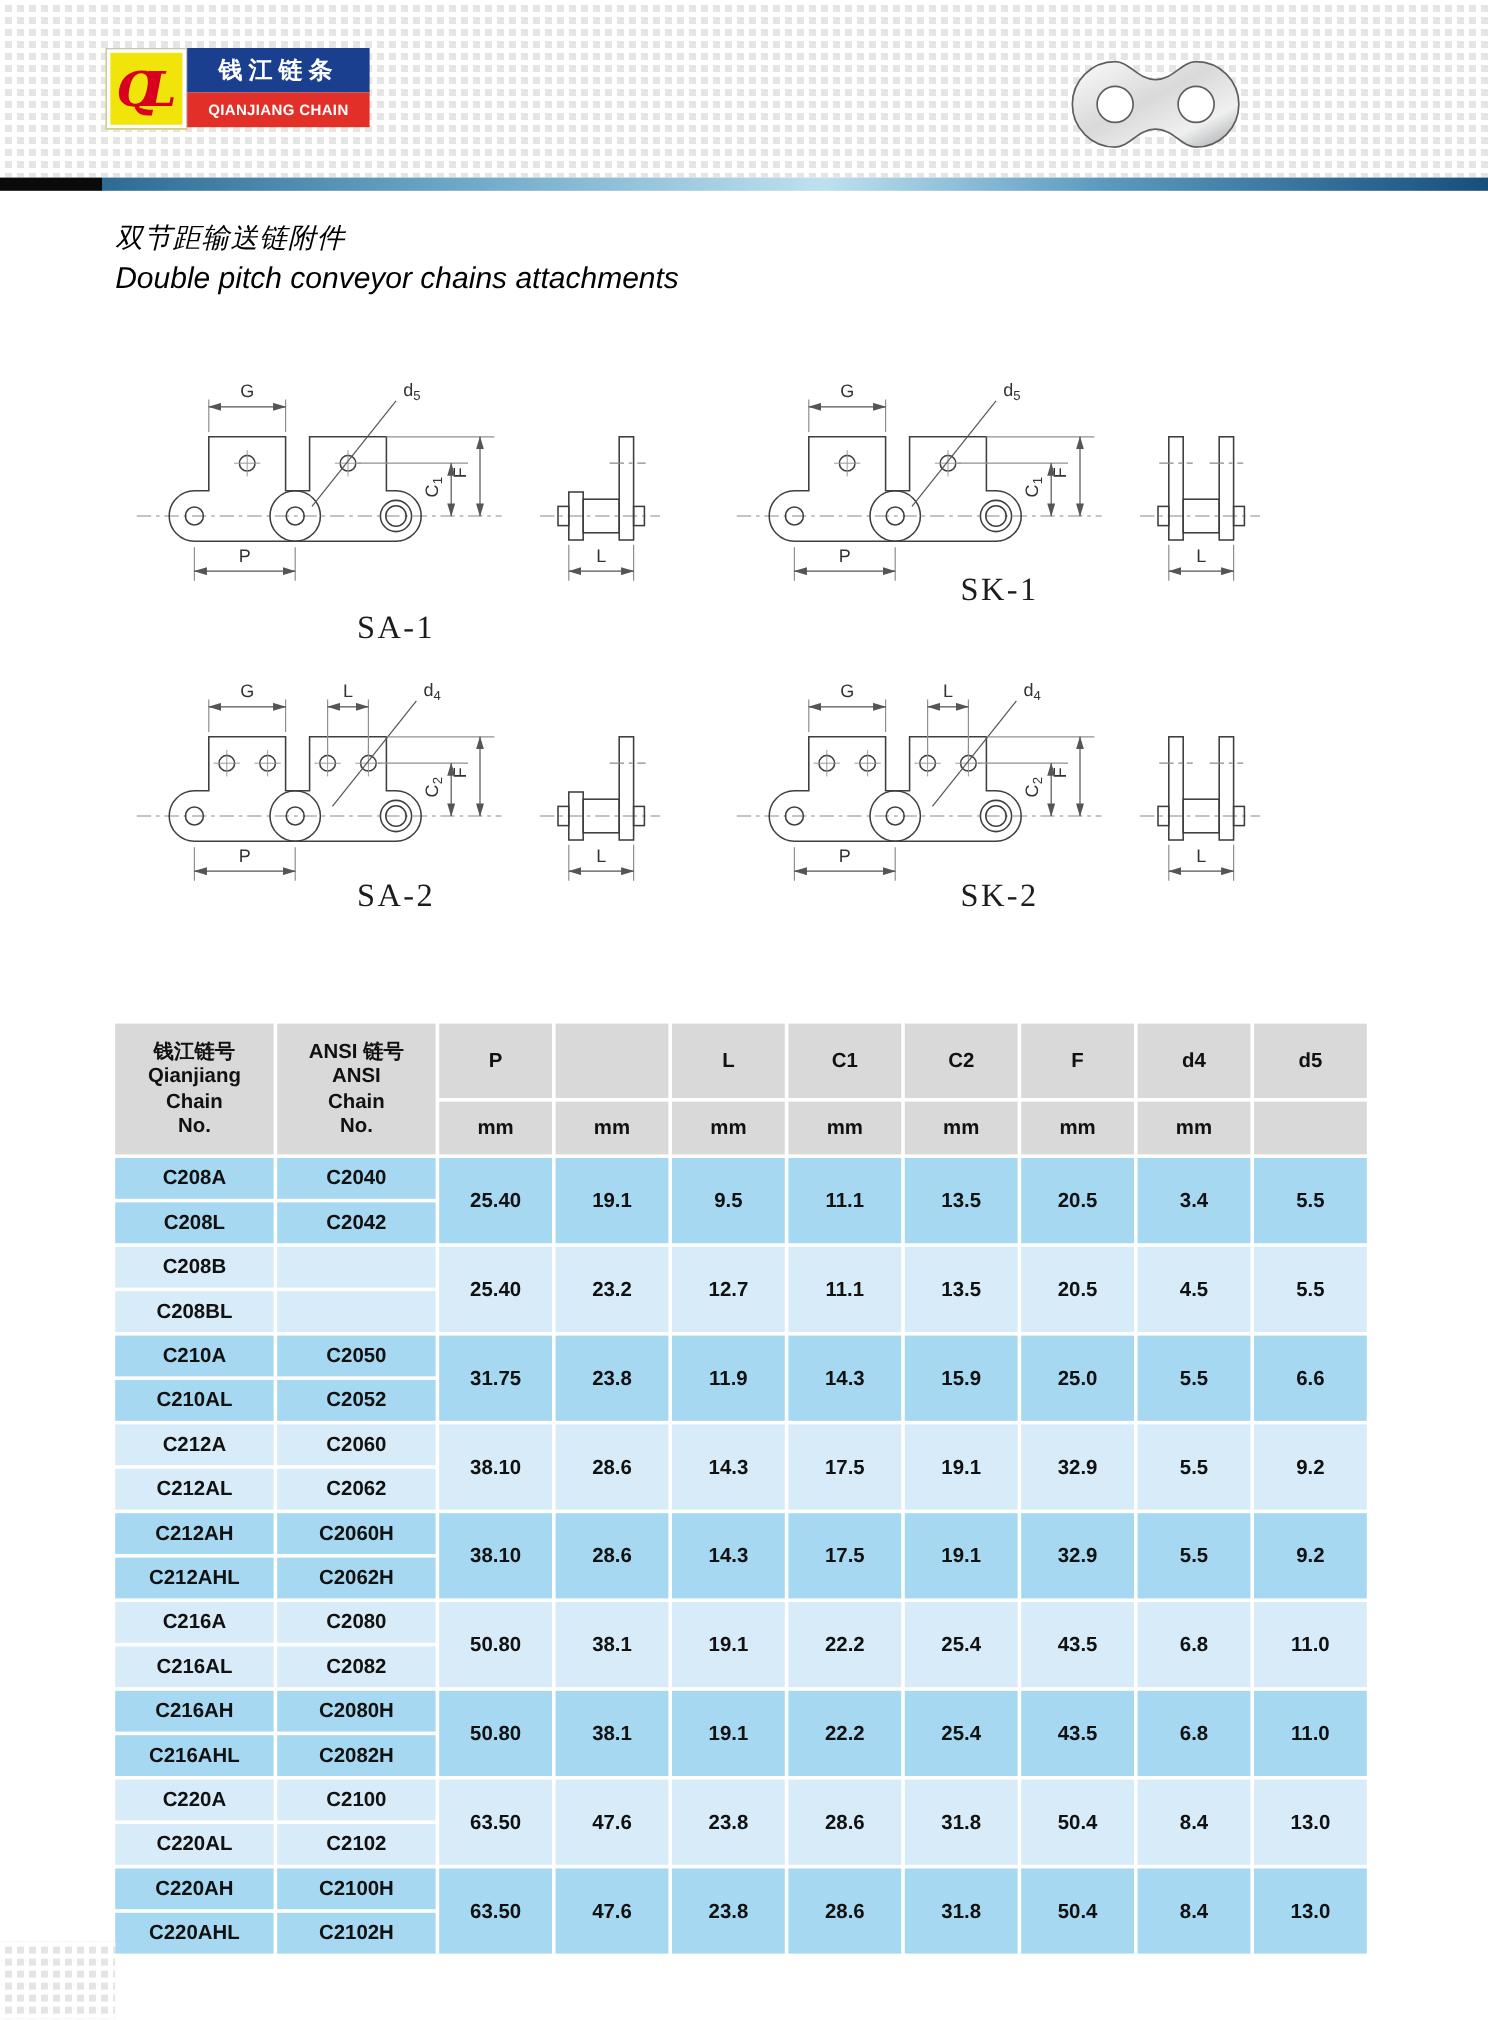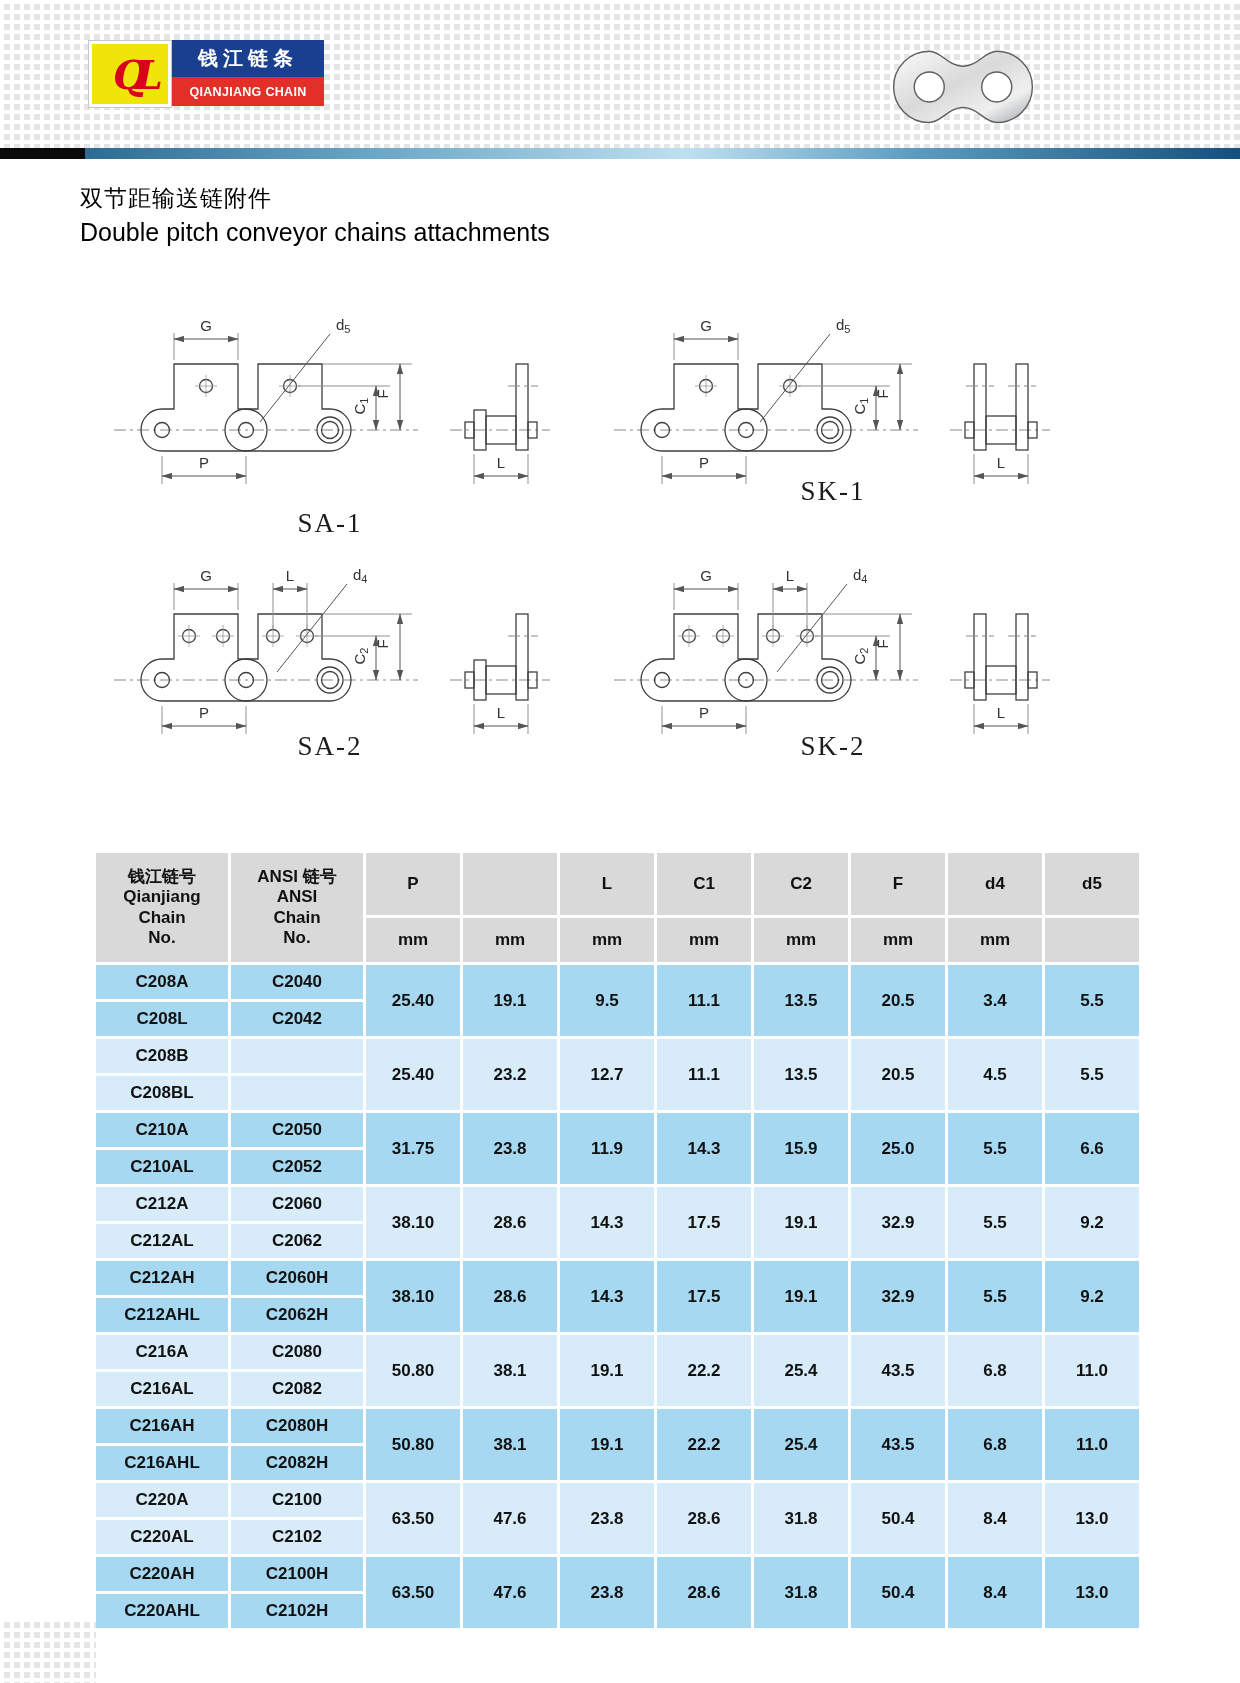--- a/index.html
+++ b/index.html
@@ -9,36 +9,36 @@
   
   .texture { background-color:#e5e5e5;
              background-image: linear-gradient(90deg,#ffffff 4px,rgba(255,255,255,0) 4px),
                                linear-gradient(180deg,#ffffff 4px,rgba(255,255,255,0) 4px);
              background-size:10px 10px; }
 
   .page-header { position:absolute; left:0; top:0; width:1240px; height:148px; }
 
   .logo { position:absolute; left:88px; top:40px; display:flex; }
   .logo-mark { width:66px; height:66px; background:#f0e40a; border:1px solid #c6c6c6;
-               box-shadow: inset 0 0 0 3px #ffffff; display:flex; align-items:center; justify-content:center;padding-left:16px; }
+               box-shadow: inset 0 0 0 3px #ffffff; display:flex; align-items:center; justify-content:center; }
   .logo-mark span { font-family:"DejaVu Serif", serif; font-style:italic; font-weight:bold;
                     font-size:40px; color:#d8001e; letter-spacing:-13px; padding-right:13px; }
   .logo-text { width:152px; display:flex; flex-direction:column; }
   .logo-cn { height:37px; background:#1a3f8e; color:#fff; font-size:20px; font-weight:bold;
              letter-spacing:5px; display:flex; align-items:center; justify-content:center; }
   .logo-en { height:29px; background:#e23028; color:#fff; font-size:12.5px; font-weight:bold;
              display:flex; align-items:center; justify-content:center; letter-spacing:0.3px; }
 
   .chain-plate { position:absolute; left:888px; top:40px; }
 
   .divider { position:absolute; left:0; top:148px; width:1240px; height:11px; display:flex; }
   .div-black { width:85px; background:#0a0a0a; }
   .div-grad { flex:1; background:linear-gradient(90deg,#2e6b94 0%,#6ba6c5 25%,#bfe0ef 52%,#5c9bbf 72%,#174f7c 100%); }
 
-  .title-block { position:absolute; left:80px; top:183px; color:#000; }
+  .title-block { position:absolute; left:96px; top:183px; color:#000;font-style:italic; }
   .title-cn { font-size:23px; letter-spacing:1px; }
   .title-en { font-size:25px; margin-top:4px; }
 
   .diagram { position:absolute; width:470px; height:245px; }
   #diag-sa1 { left:100px; top:288px; }
   #diag-sk1 { left:600px; top:288px; }
   #diag-sa2 { left:100px; top:538px; }
   #diag-sk2 { left:600px; top:538px; }
   .diag-label { position:absolute; transform:translateX(-50%);
                 font-family:"Liberation Serif", serif; font-size:27px; color:#1c1c1c; letter-spacing:2px; }

